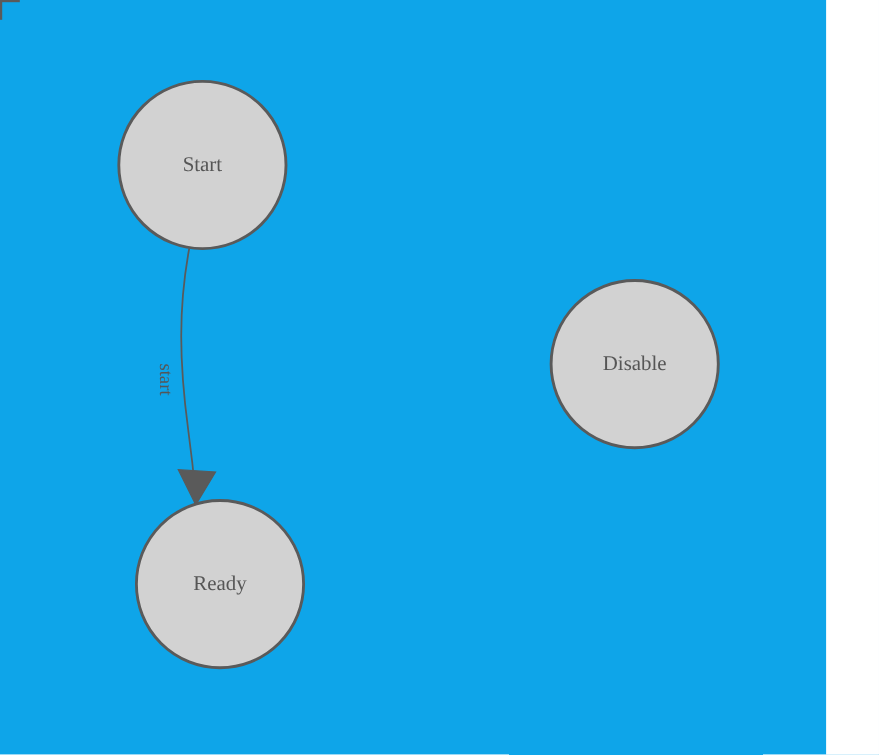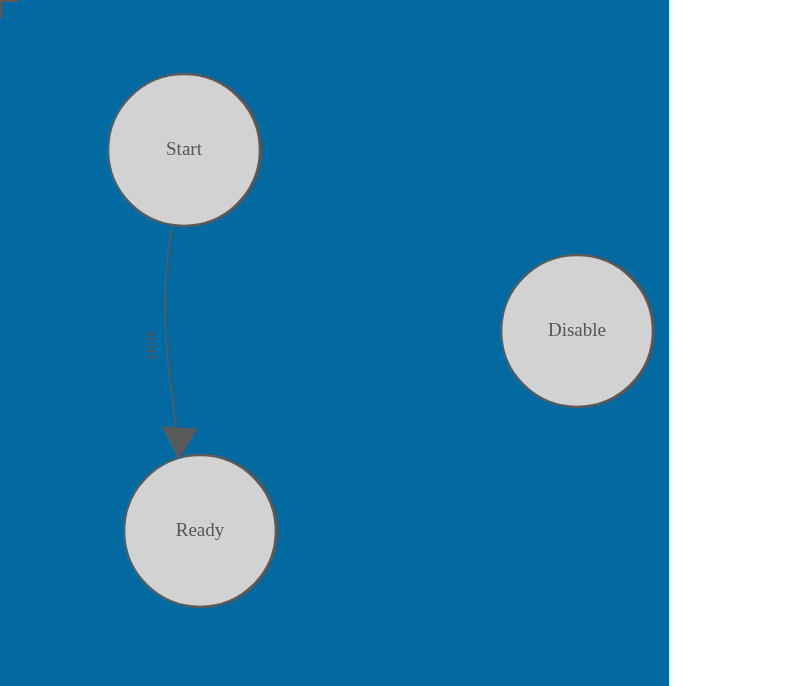--- a/index.html
+++ b/index.html
@@ -6,23 +6,23 @@
   html, body {
     margin: 0;
     padding: 0;
     background: #ffffff;
   }
   body {
     font-family: "Liberation Serif", serif;
   }
   #canvas {
     position: relative;
-    width: 669px;
+    width: 751px;
     height: 686px;
-    background: #0369a1;
+    background: #0ea5e9;
     overflow: hidden;
   }
   
   .corner-marker {
     position: absolute;
     left: 0px;
     top: 0px;
     width: 16px;
     height: 16px;
     border-left: 2px solid #5a5a5a;

